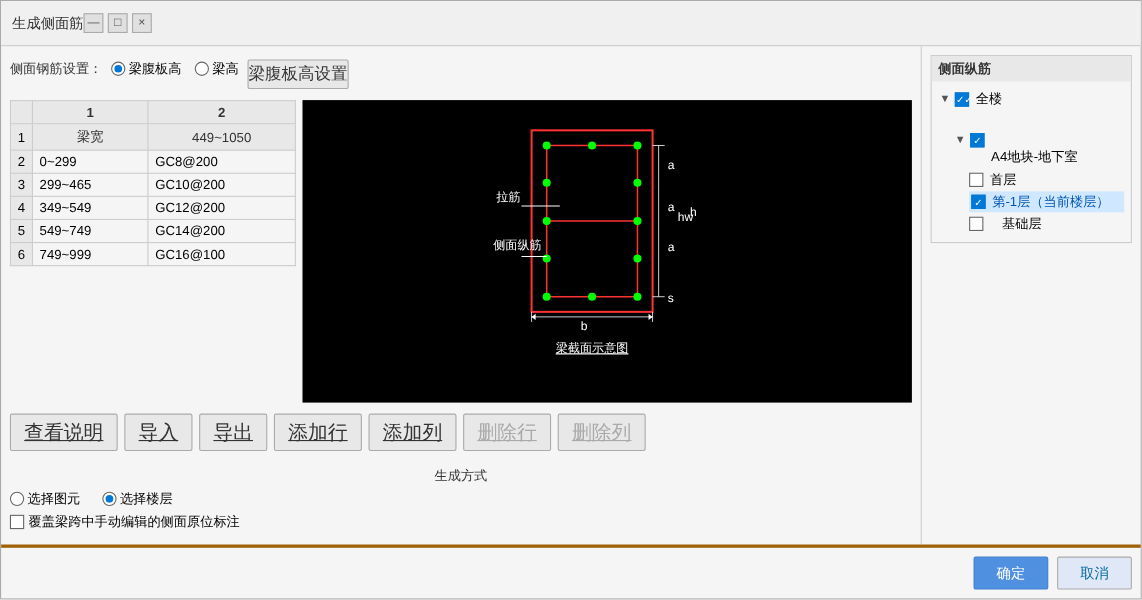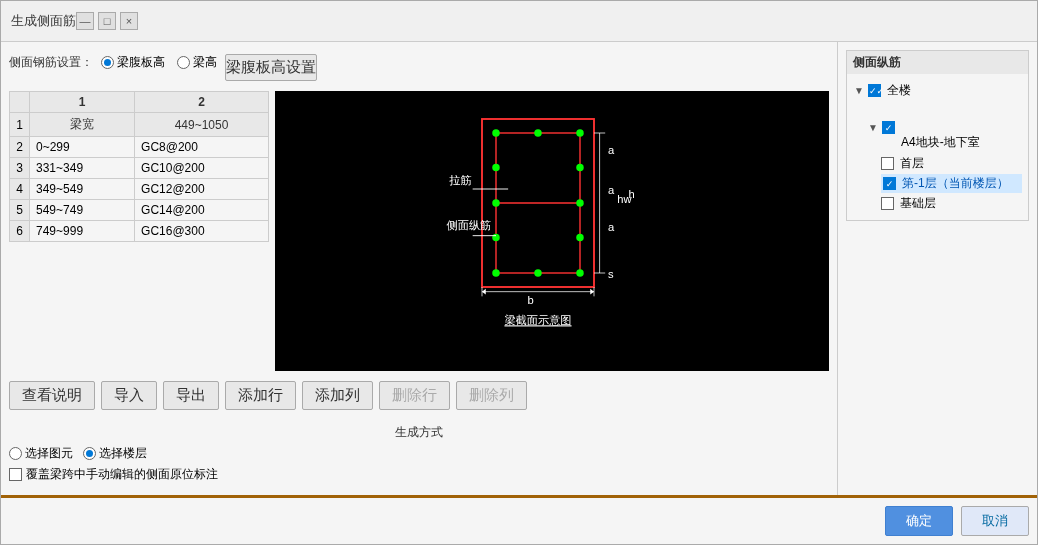--- a/index.html
+++ b/index.html
@@ -30,25 +30,25 @@
     .floor-panel { background: #f5f5f5; border: 1px solid #ccc; padding: 6px; }
     .floor-panel-title { font-size: 12px; color: #333; margin-bottom: 6px; font-weight: bold; background: #e8e8e8; padding: 3px 6px; margin: -6px -6px 6px -6px; }
     .tree-item { display: flex; align-items: center; gap: 3px; padding: 2px 0; cursor: pointer; }
     .tree-item .checkbox { width: 13px; height: 13px; border: 1px solid #666; background: white; display: flex; align-items: center; justify-content: center; flex-shrink: 0; }
     .tree-item .checkbox.checked { background: #0078d7; border-color: #0078d7; }
     .tree-item .checkbox.checked::after { content: '✓'; color: white; font-size: 9px; }
     .tree-arrow { width: 12px; height: 12px; display: flex; align-items: center; justify-content: center; flex-shrink: 0; font-size: 10px; color: #555; }
     .tree-children { padding-left: 14px; }
     .tree-children2 { padding-left: 14px; }
     .bottom-toolbar { display: flex; align-items: center; gap: 6px; padding: 4px 0; flex-wrap: wrap; }
-    .toolbar-btn { padding: 4px 12px; border: 1px solid #aaa; background: #e8e8e8; cursor: pointer; border-radius: 2px; font-size: 15px; color: #333; }
+    .toolbar-btn { padding: 4px 12px; border: 1px solid #aaa; background: #e8e8e8; cursor: pointer; border-radius: 2px; font-size: 18px; color: #333; text-decoration: underline; }
     .toolbar-btn.disabled { color: #aaa; cursor: default; }
     .generation-mode { padding: 4px 0; text-align: center; }
     .generation-label { color: #333; margin-bottom: 4px; }
-    .option-row { display: flex; align-items: center; gap: 10px; margin-bottom: 4px; }
+    .option-row { display: flex; align-items: center; gap: 20px; margin-bottom: 4px; }
     .checkbox-row { display: flex; align-items: center; gap: 4px; }
     .check-box { width: 13px; height: 13px; border: 1px solid #666; background: white; flex-shrink: 0; }
     .footer-buttons { display: flex; justify-content: flex-end; gap: 8px; padding: 8px; border-top: 3px solid #a16207; }
     .footer-btn { padding: 5px 20px; border: 1px solid #aaa; background: #e0e8f8; cursor: pointer; border-radius: 2px; font-size: 13px; color: #0369a1; }
     .footer-btn.primary { background: #5090e0; color: white; border-color: #4080d0; }
     
     .beam-diagram { width: 100%; height: 100%; }
   </style>
 </head>
 <body>
@@ -100,37 +100,37 @@
                 <td class="header-cell">梁宽</td>
                 <td class="header-cell">449~1050</td>
               </tr>
               <tr>
                 <td>2</td>
                 <td>0~299</td>
                 <td>GC8@200</td>
               </tr>
               <tr>
                 <td>3</td>
-                <td>331~349</td>
+                <td>299~465</td>
                 <td>GC10@200</td>
               </tr>
               <tr>
                 <td>4</td>
                 <td>349~549</td>
                 <td>GC12@200</td>
               </tr>
               <tr>
                 <td>5</td>
                 <td>549~749</td>
                 <td>GC14@200</td>
               </tr>
               <tr>
                 <td>6</td>
                 <td>749~999</td>
-                <td>GC16@300</td>
+                <td>GC16@100</td>
               </tr>
             </tbody>
           </table>
         </div>
 
         <div class="preview-section">
           <svg class="beam-diagram" viewBox="0 0 230 300" xmlns="http://www.w3.org/2000/svg">
 
             <rect x="40" y="30" width="120" height="180" fill="none" stroke="#ff3333" stroke-width="2"></rect>
 
@@ -237,21 +237,21 @@
             <div class="tree-item">
               <div style="display:inline-block; width:13px; height:13px; border:1px solid #666; background:white;"></div>
               <span style="margin-left:3px;">首层</span>
             </div>
             <div class="tree-item" style="background:#d0e8ff; padding: 1px 2px;">
               <div style="display:inline-block; width:13px; height:13px; border:1px solid #0078d7; background:#0078d7; color:white; font-size:9px; text-align:center; line-height:13px;">✓</div>
               <span style="margin-left:3px; color:#0056b3;">第-1层（当前楼层）</span>
             </div>
             <div class="tree-item">
               <div style="display:inline-block; width:13px; height:13px; border:1px solid #666; background:white;"></div>
-              <span style="margin-left:3px;">基础层</span>
+              <span style="margin-left:14px;">基础层</span>
             </div>
           </div>
         </div>
       </div>
     </div>
   </div>
 
   <div class="footer-buttons">
     <button class="footer-btn primary">确定</button>
     <button class="footer-btn">取消</button>

